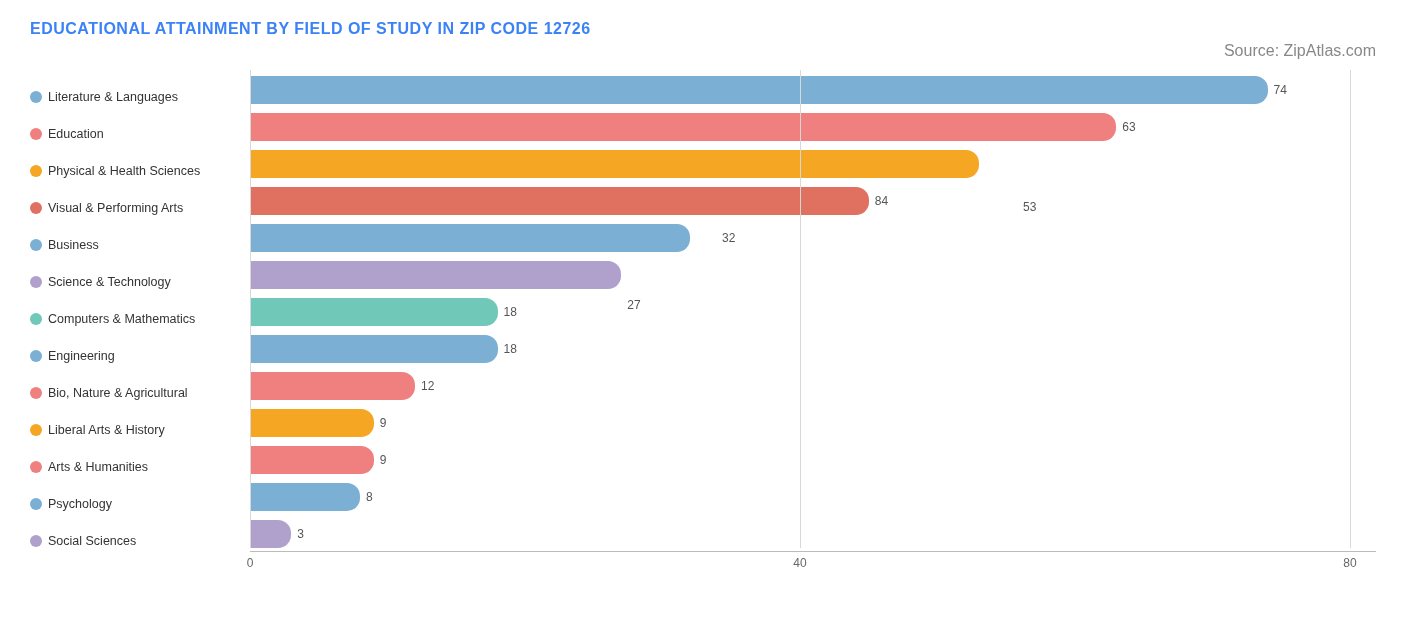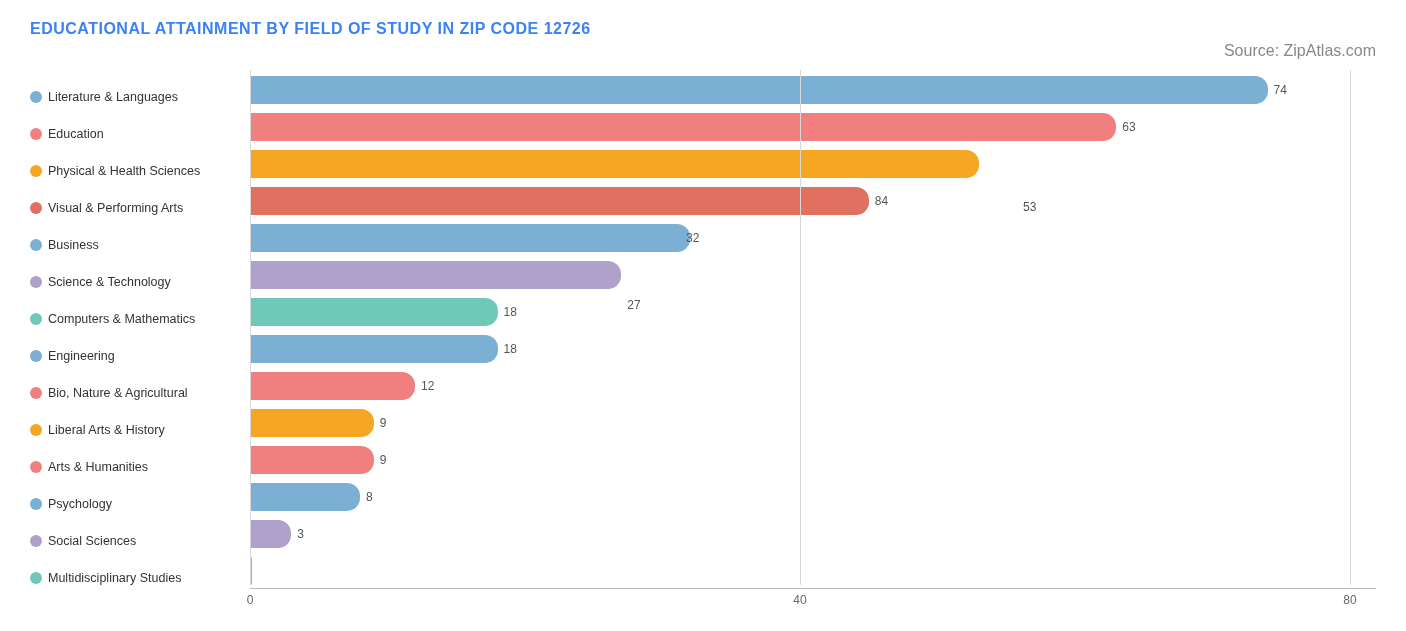--- a/index.html
+++ b/index.html
@@ -128,21 +128,21 @@
         <div class="bar-value" style="left: 624.75px; top: 50%; transform: translateY(-50%);">84</div>
       </div>
     </div>
     <div class="bar-row">
       <div class="bar-label">
         <div class="dot" style="background: rgb(123, 175, 212);"></div>
         <span>Business</span>
       </div>
       <div class="bar-container">
         <div class="bar" style="width: 440px; background: rgb(123, 175, 212);"></div>
-        <div class="bar-value" style="left: 436px; top: 50%; transform: translateY(-50%);">32</div>
+        <div class="bar-value" style="left: 472px; top: 50%; transform: translateY(-50%);">32</div>
       </div>
     </div>
     <div class="bar-row">
       <div class="bar-label">
         <div class="dot" style="background: rgb(176, 160, 204);"></div>
         <span>Science &amp; Technology</span>
       </div>
       <div class="bar-container">
         <div class="bar" style="width: 371.25px; background: rgb(176, 160, 204);"></div>
         <div class="bar-value" style="left: 377.25px; top: 50%; transform: translateY(-50%); margin-top: 30px;">27</div>
@@ -209,29 +209,20 @@
       </div>
     </div>
     <div class="bar-row">
       <div class="bar-label">
         <div class="dot" style="background: rgb(176, 160, 204);"></div>
         <span>Social Sciences</span>
       </div>
       <div class="bar-container">
         <div class="bar" style="width: 41.25px; background: rgb(176, 160, 204);"></div>
         <div class="bar-value" style="left: 47.25px; top: 50%; transform: translateY(-50%);">3</div>
-      </div>
-    </div>
-    <div class="bar-row">
-      <div class="bar-label">
-        <div class="dot" style="background: rgb(112, 200, 184);"></div>
-        <span>Multidisciplinary Studies</span>
-      </div>
-      <div class="bar-container">
-        <div class="bar" style="width: 2px; background: rgb(112, 200, 184);"></div>
       </div>
     </div>
     <div style="position: absolute; inset: 0px 0px 0px 220px; pointer-events: none;">
       <div style="position: absolute; top: 0px; bottom: 0px; left: 0px; width: 1px; background: rgb(216, 216, 216);"></div>
       <div style="position: absolute; top: 0px; bottom: 0px; left: 550px; width: 1px; background: rgb(216, 216, 216);"></div>
       <div style="position: absolute; top: 0px; bottom: 0px; left: 1100px; width: 1px; background: rgb(216, 216, 216);"></div>
     </div>
   </div>
 
 <div class="x-axis-container" id="x-axis-container" style="margin-left: 220px; position: relative; border-top: 1px solid rgb(187, 187, 187); padding-top: 4px; height: 24px;">

